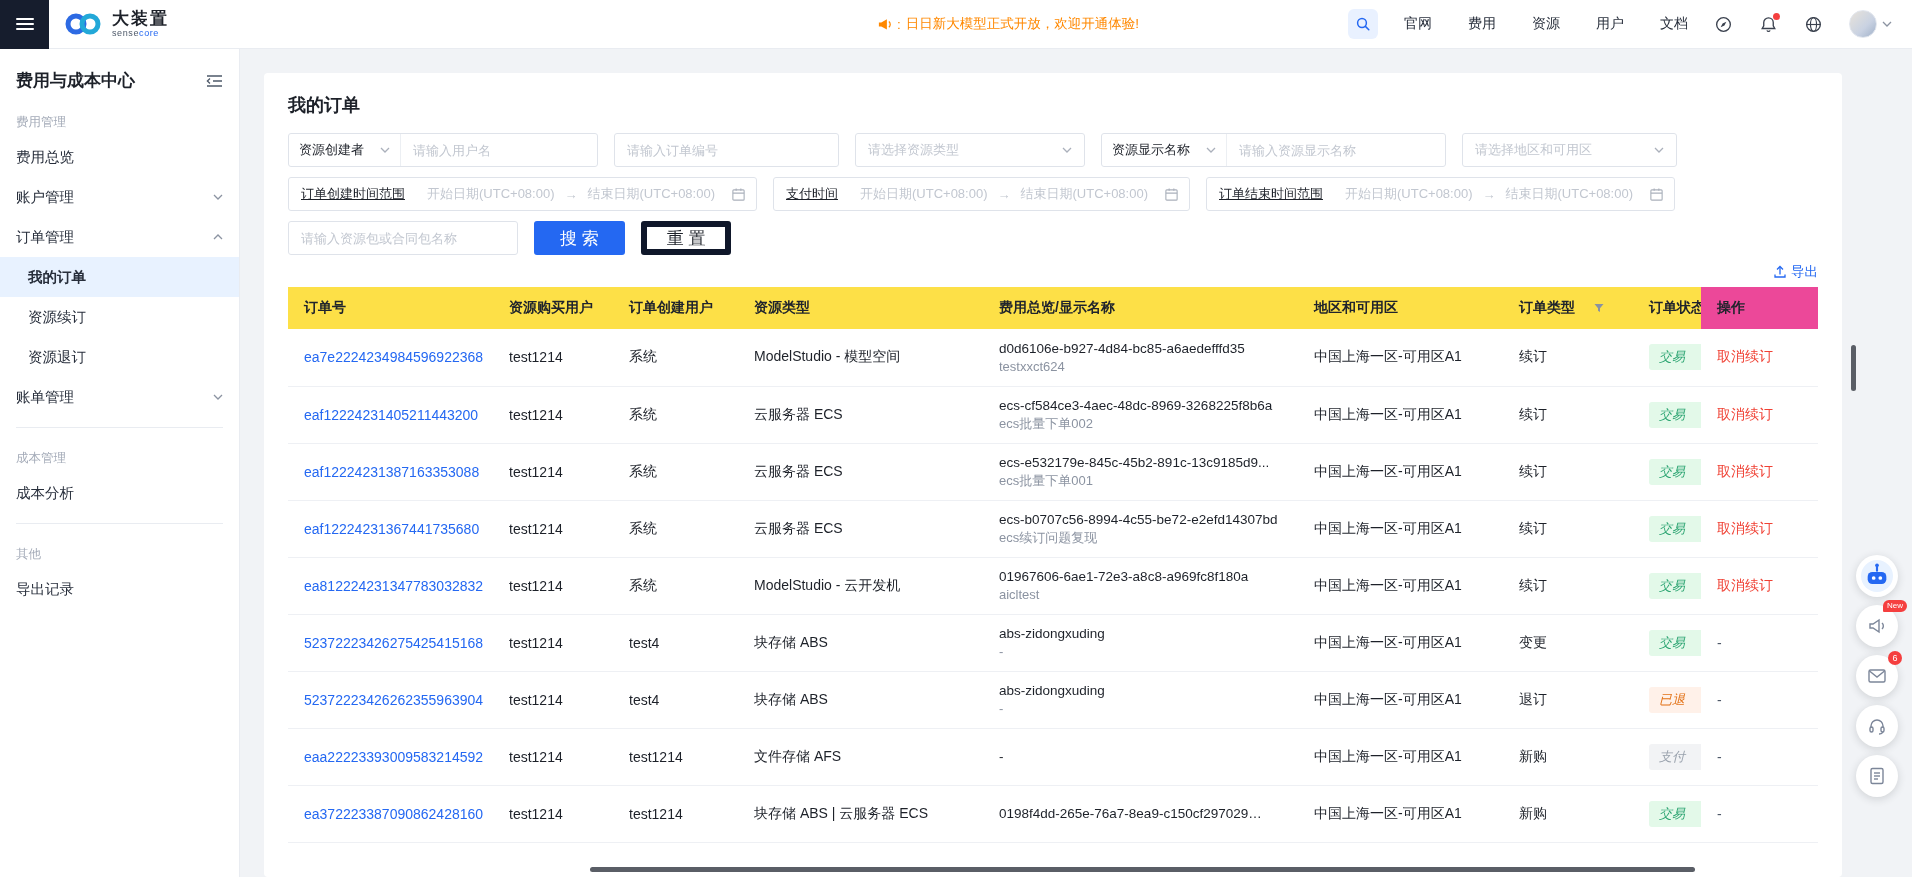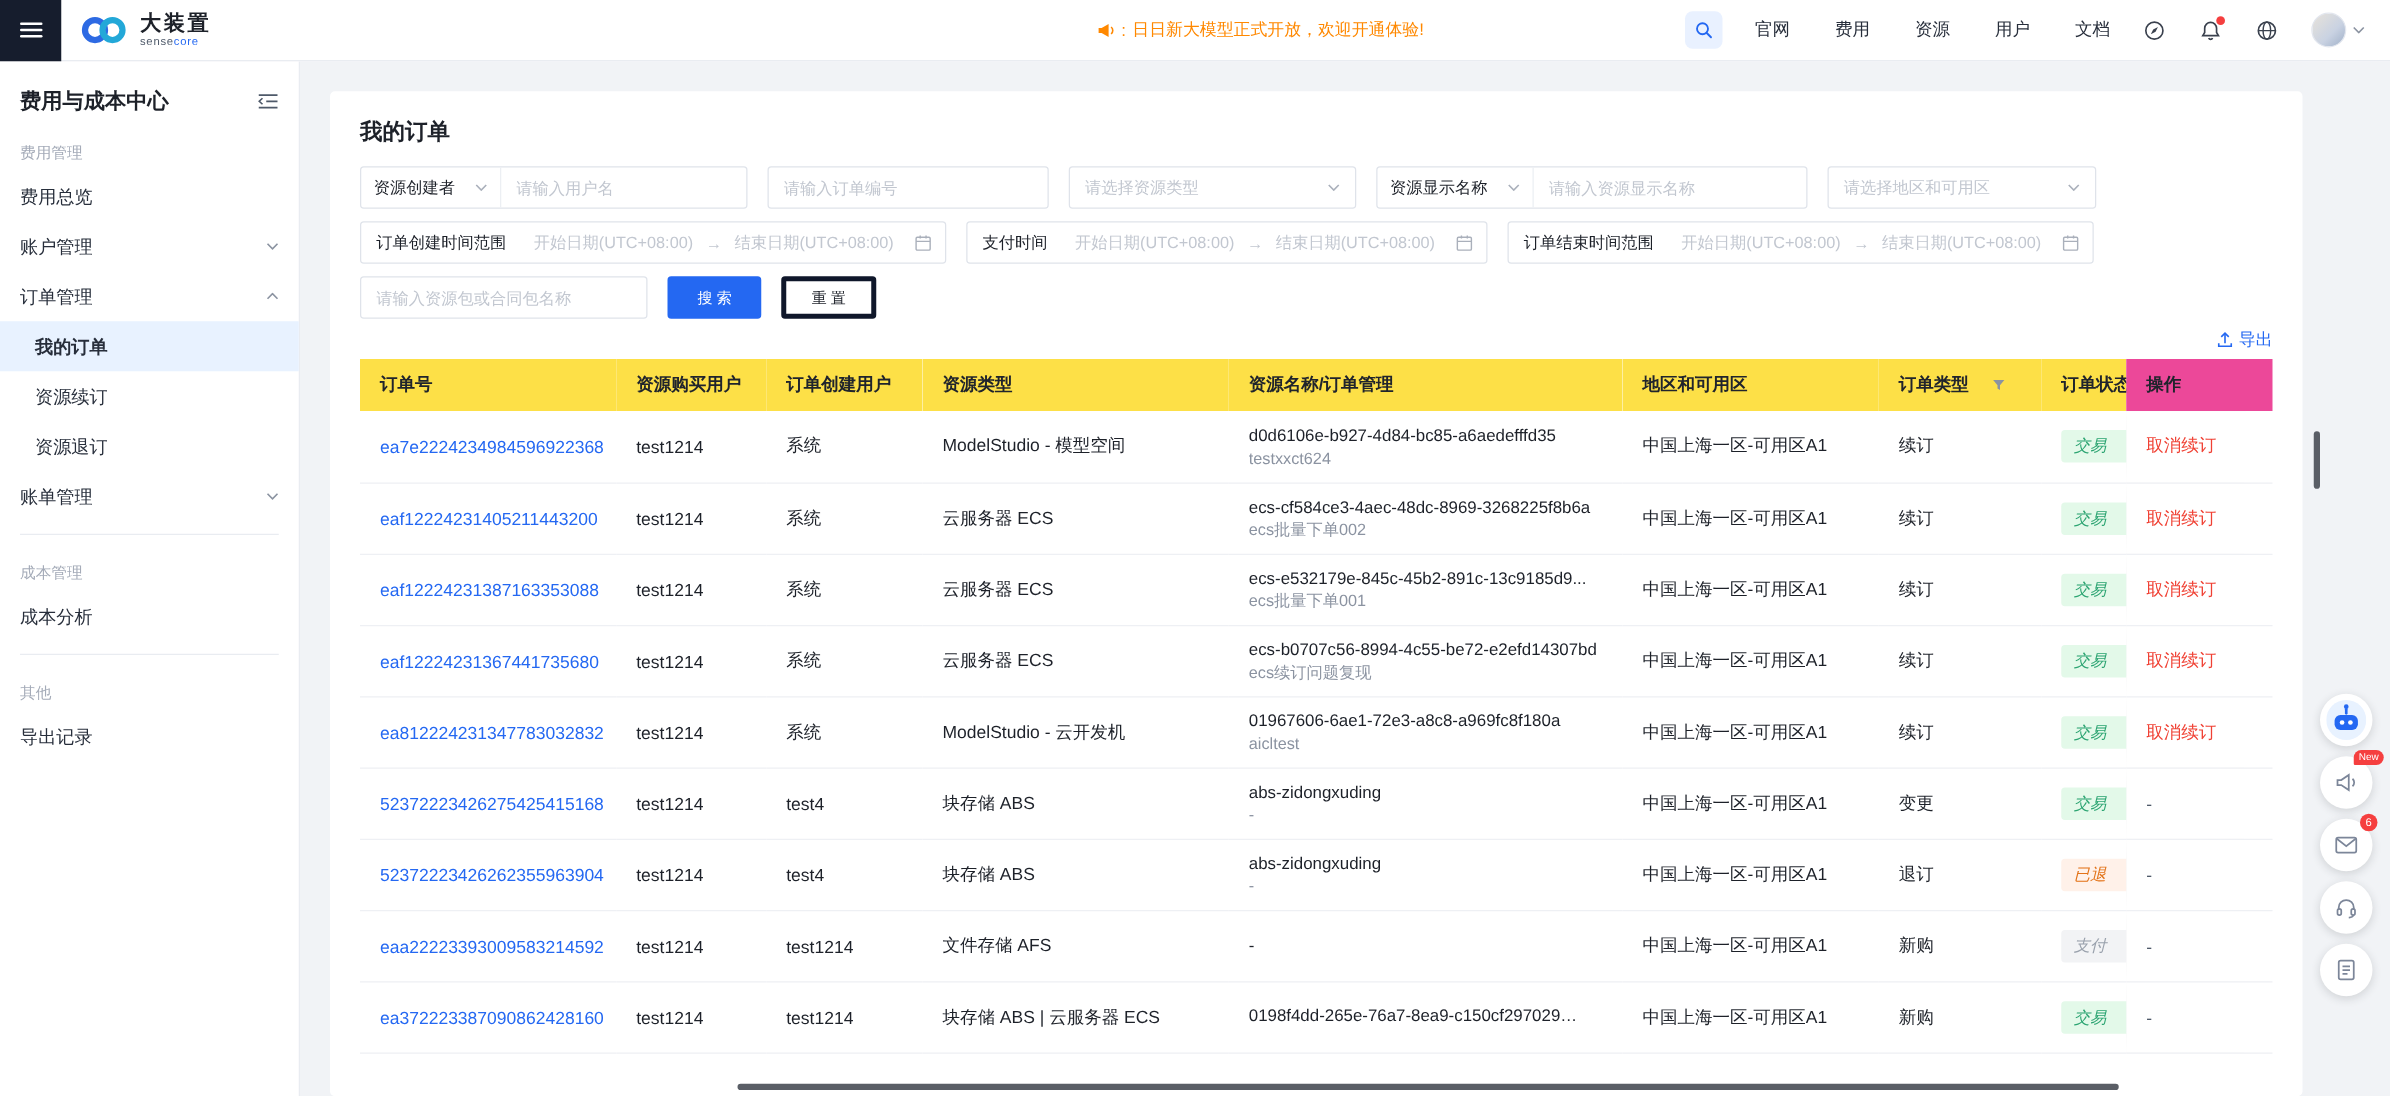--- a/index.html
+++ b/index.html
@@ -42,25 +42,25 @@
   .page-title { font-size:18px; font-weight:bold; margin-bottom:16px; }
 
   
   .filters { display:flex; flex-direction:column; gap:10px; }
   .frow { display:flex; gap:16px; align-items:center; }
   .ctrl { height:34px; border:1px solid #dfe3ea; border-radius:3px; background:#fff; display:flex; align-items:center; font-size:13px; }
   .addon { display:flex; align-items:center; gap:16px; padding:0 10px; height:100%; border-right:1px solid #eceff3; color:#1d2129; cursor:pointer; white-space:nowrap; }
   .ctrl input { border:none; outline:none; font-size:13px; padding:0 12px; height:100%; color:#1d2129; background:transparent; width:100%; min-width:0; }
   .ctrl input::placeholder { color:#c2c7d0; }
   .select { justify-content:space-between; padding:0 12px; color:#c2c7d0; cursor:pointer; gap:10px; }
-  .range-label { padding:0 12px; color:#1d2129; white-space:nowrap; }
+  .range-label { padding:0 12px; color:#1d2129; white-space:nowrap;text-decoration:underline; }
   .range-ph { color:#c2c7d0; padding:0 10px; white-space:nowrap; cursor:text; }
   .range-arrow { color:#c2c7d0; }
   .cal { margin:0 10px 0 6px; display:flex; }
-  .btn { height:34px; padding:0 20px; border-radius:3px; border:4px solid #0f172a; background:#fff; font-size:12px; cursor:pointer; color:#1d2129; }
+  .btn { height:34px; padding:0 20px; border-radius:3px; border:6px solid #0f172a; background:#fff; font-size:17px; cursor:pointer; color:#1d2129; }
   .btn.primary { background:#2468f2; border-color:#2468f2; color:#fff; }
 
   .export-row { display:flex; justify-content:flex-end; align-items:center; margin:8px 0 6px; }
   .export-link { color:#2468f2; font-size:13.5px; display:flex; align-items:center; gap:4px; cursor:pointer; }
 
   
   table { width:100%; border-collapse:collapse; table-layout:fixed; font-size:14px; }
   thead th { background:#fde047; height:42px; text-align:left; padding:0 16px; font-weight:bold; color:#20242c; white-space:nowrap; overflow:hidden; }
   tbody td { height:57px; padding:0 16px; border-bottom:1px solid #eef0f4; color:#1d2129; white-space:nowrap; overflow:hidden; }
   .order-link { color:#2468f2; text-decoration:none; cursor:pointer; }
@@ -338,21 +338,21 @@
             <col style="width:130px">
             <col style="width:68px">
             <col style="width:117px">
         </colgroup>
         <thead>
           <tr>
             <th>订单号</th>
             <th>资源购买用户</th>
             <th>订单创建用户</th>
             <th>资源类型</th>
-            <th>资源名称/订单管理</th>
+            <th>费用总览/显示名称</th>
             <th>地区和可用区</th>
             <th>
               <span class="th-flex">
                   <span>订单类型</span>
                   <svg width="12" height="12" viewBox="0 0 12 12">
                     <path d="M1.5 2 h9 L7 6.2 V10 L5 8.8 V6.2 Z" fill="#8b93a1"></path>
                   </svg>
                 </span>
             </th>
             <th class="status-col">订单状态</th>

